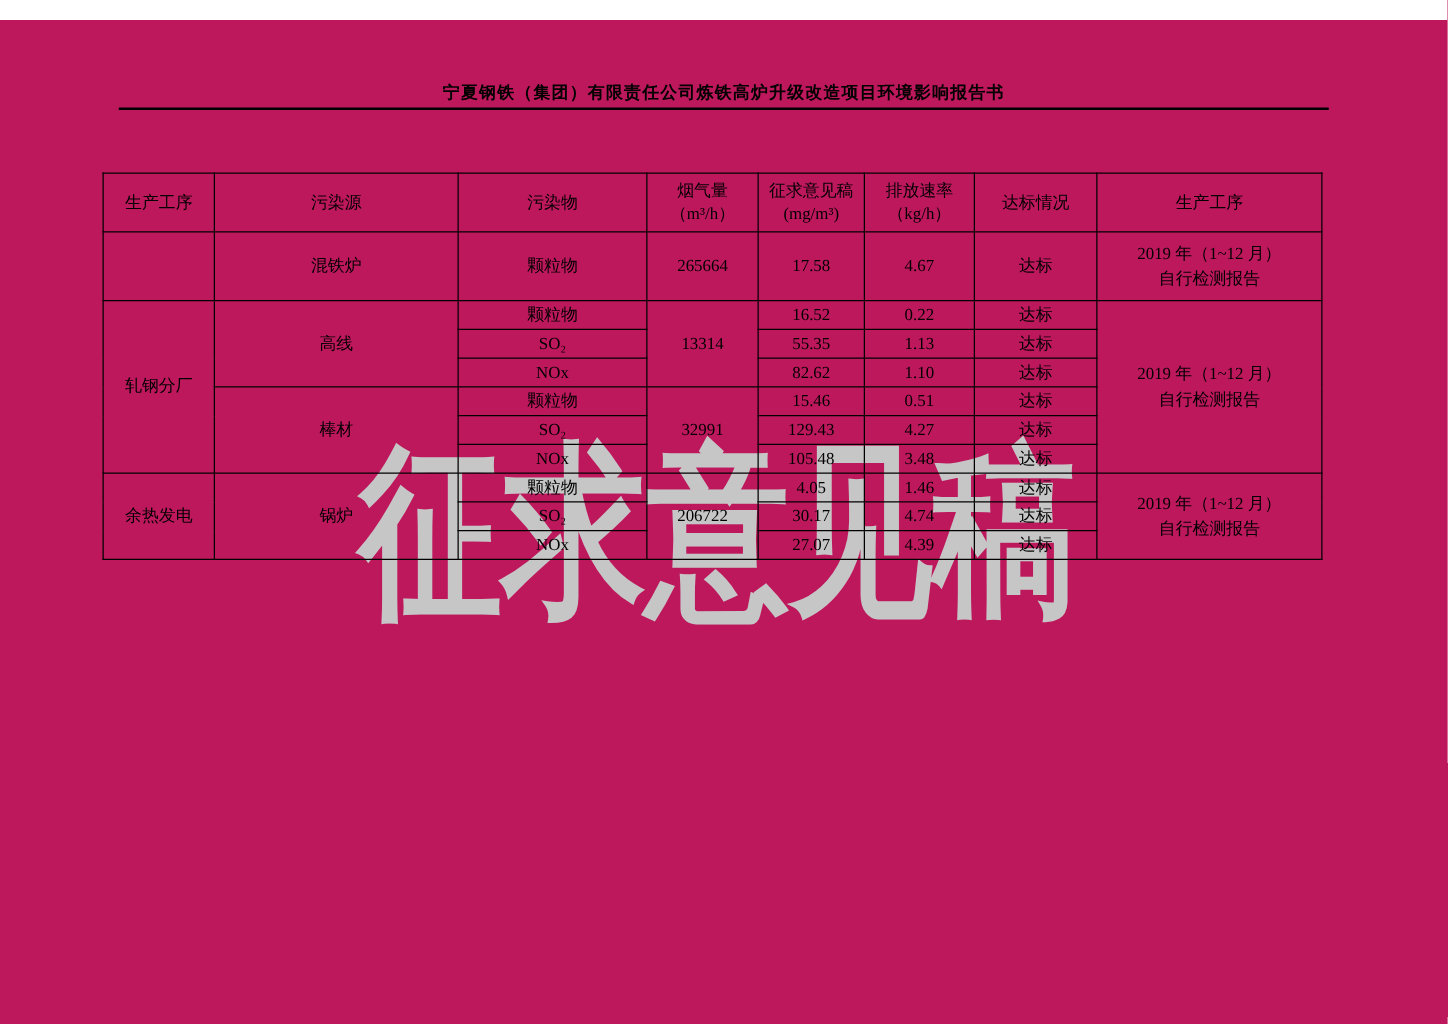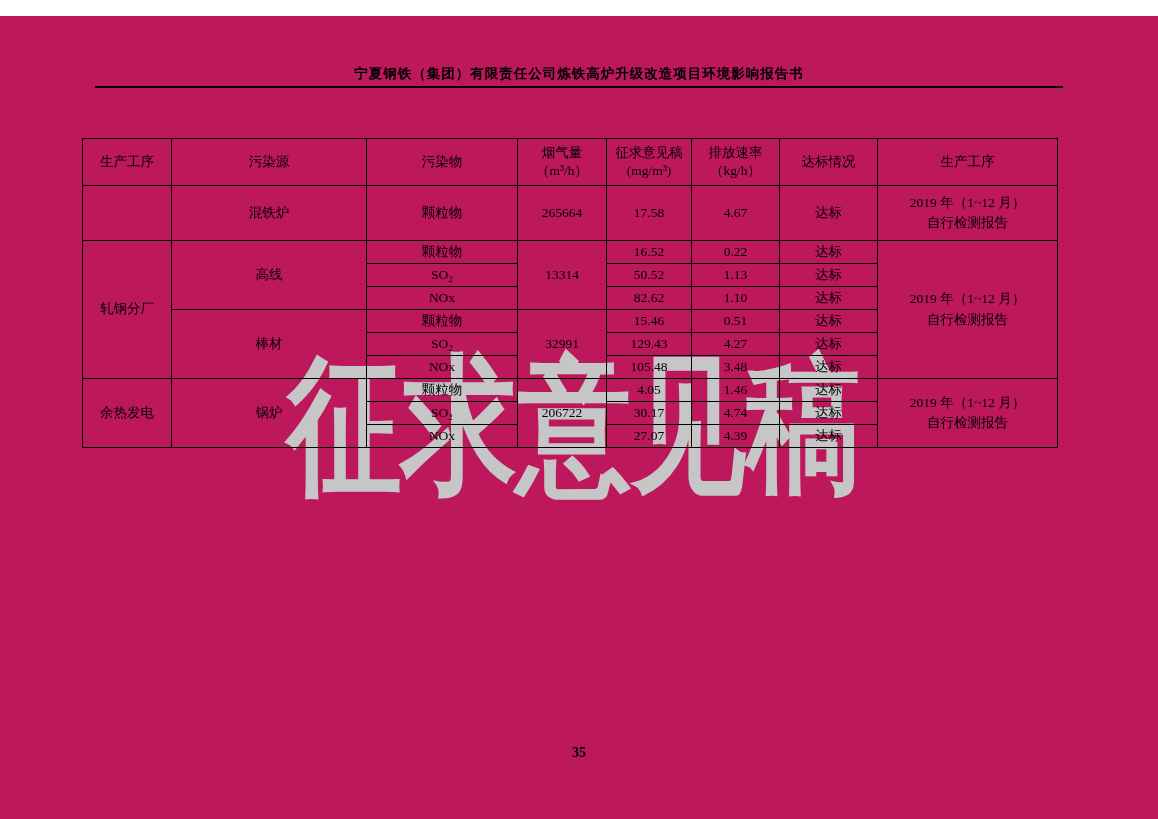--- a/index.html
+++ b/index.html
@@ -109,21 +109,21 @@
         <td>16.52</td>
         <td>0.22</td>
         <td>达标</td>
         <td class="src-cell" rowspan="6">
           <div>2019 年（1~12 月）</div>
           <div>自行检测报告</div>
         </td>
       </tr>
       <tr class="row-sub">
         <td>SO₂</td>
-        <td>50.52</td>
+        <td>55.35</td>
         <td>1.13</td>
         <td>达标</td>
       </tr>
       <tr class="row-sub">
         <td>NOx</td>
         <td>82.62</td>
         <td>1.10</td>
         <td>达标</td>
       </tr>
 
@@ -170,15 +170,14 @@
       <tr class="row-sub">
         <td>NOx</td>
         <td>27.07</td>
         <td>4.39</td>
         <td>达标</td>
       </tr>
     </tbody>
       </table>
   </div>
 
-  <div class="page-number">35</div>
 
 </div>
 
 </body></html>

